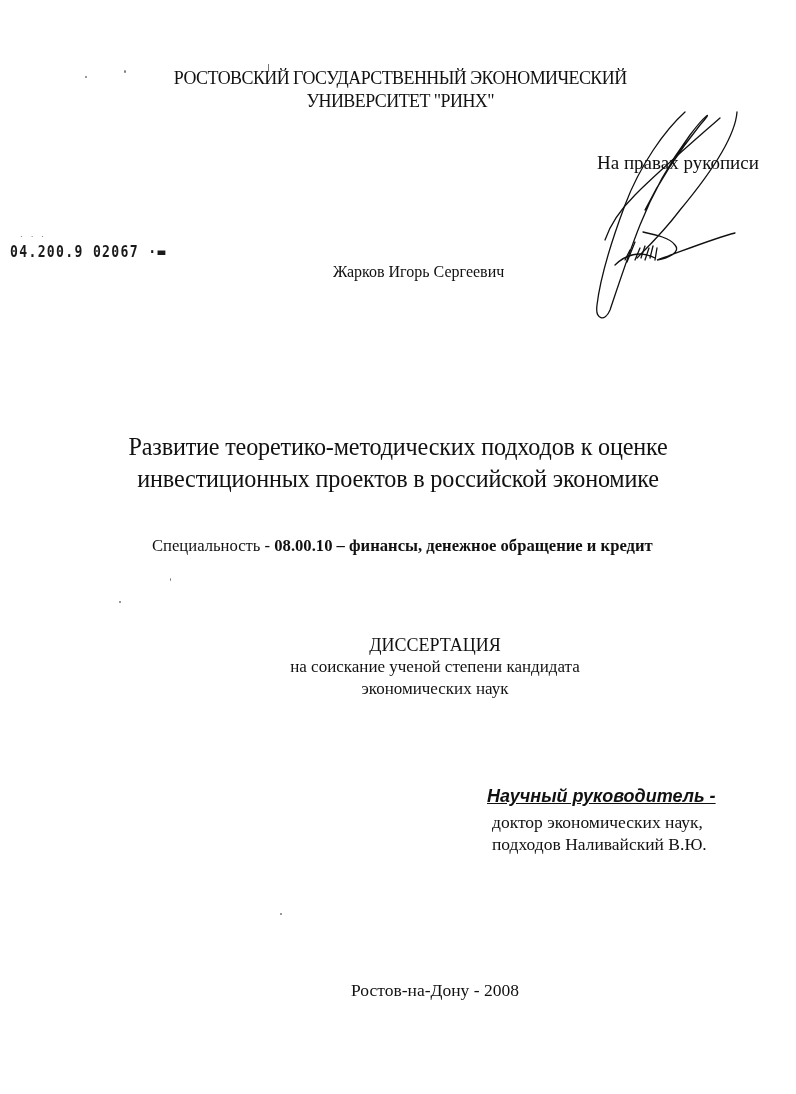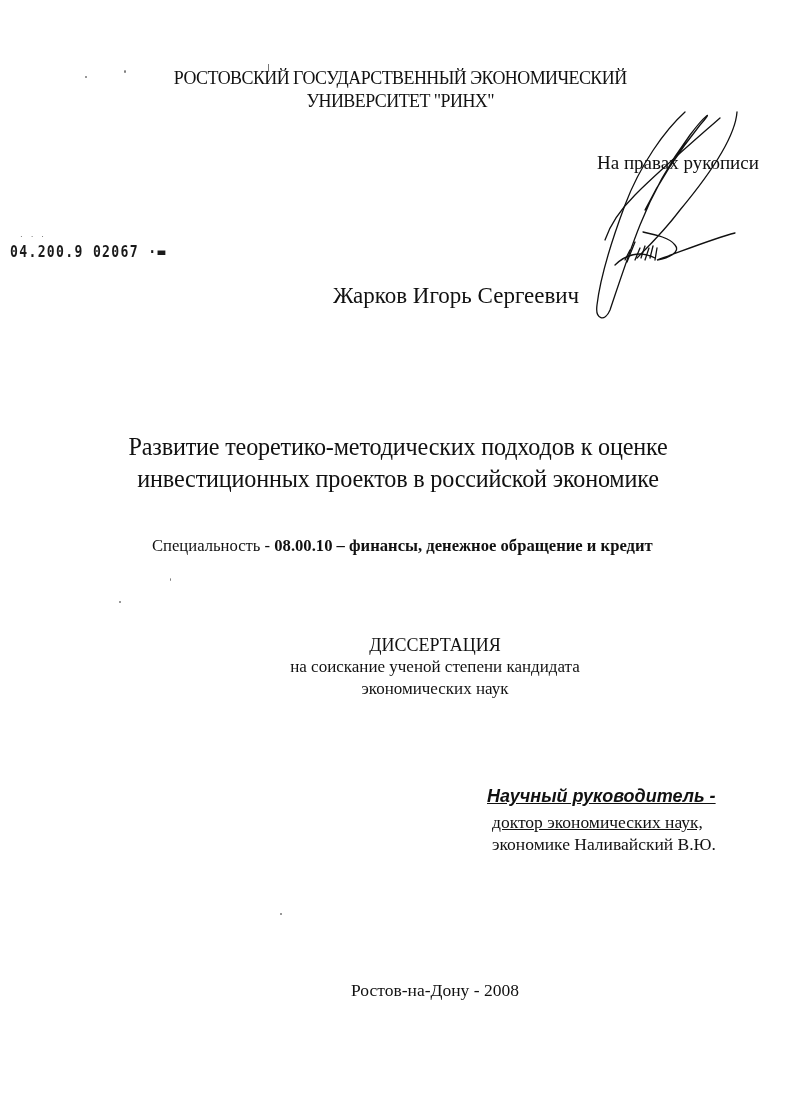--- a/index.html
+++ b/index.html
@@ -46,22 +46,21 @@
     }
     .catalog-dots {
       left: 20px; top: 232px;
       font-size: 8px;
       letter-spacing: 3px;
       color: #333;
     }
 
     .author-name {
       left: 333px; top: 263px;
-      font-size: 23px;
-      margin-top: 20px;
+      font-size: 16px;
     }
 
     .thesis-title {
       left: 0; width: 856px;
       text-align: center;
       font-size: 26px;
       line-height: 32px;
       transform: scaleX(0.93);
       transform-origin: left top;
       letter-spacing: -0.2px;
@@ -96,21 +95,20 @@
       left: 487px; top: 786px;
       font-family: "Liberation Sans", sans-serif;
       font-style: italic;
       font-weight: bold;
       font-size: 18px;
       text-decoration: underline;
     }
     .advisor-line1 {
       left: 492px; top: 812px;
       font-size: 17.5px;
-      text-decoration: underline;
     }
     .advisor-line2 {
       left: 492px; top: 834px;
       font-size: 17.5px;
     }
 
     .city-year {
       left: 0; width: 870px; top: 980px;
       text-align: center;
       font-size: 17.5px;
@@ -154,21 +152,21 @@
   <div class="abs thesis-title title-line2">инвестиционных проектов в российской экономике</div>
 
   <div class="abs specialty"><span>Специальность - </span><span class="bold">08.00.10</span><span class="bold"> – </span><span class="bold">финансы, денежное обращение и кредит</span></div>
 
   <div class="abs diss-heading">ДИССЕРТАЦИЯ</div>
   <div class="abs diss-line2">на соискание ученой степени кандидата</div>
   <div class="abs diss-line3">экономических наук</div>
 
   <div class="abs advisor-label">Научный руководитель -</div>
   <div class="abs advisor-line1">доктор экономических наук,</div>
-  <div class="abs advisor-line2">экономике Наливайский В.Ю.</div>
+  <div class="abs advisor-line2">подходов Наливайский В.Ю.</div>
 
   <div class="abs city-year">Ростов-на-Дону - 2008</div>
 
   <span class="speck" style="left:85px;top:76px;width:2px;height:2px;"></span>
   <span class="speck" style="left:124px;top:70px;width:2px;height:3px;"></span>
   <span class="speck" style="left:170px;top:578px;width:1px;height:3px;"></span>
   <span class="speck" style="left:119px;top:601px;width:2px;height:2px;"></span>
   <span class="speck" style="left:280px;top:913px;width:2px;height:2px;"></span>
   <span class="speck" style="left:268px;top:64px;width:1px;height:8px;border-radius:0;"></span>
 </div>

